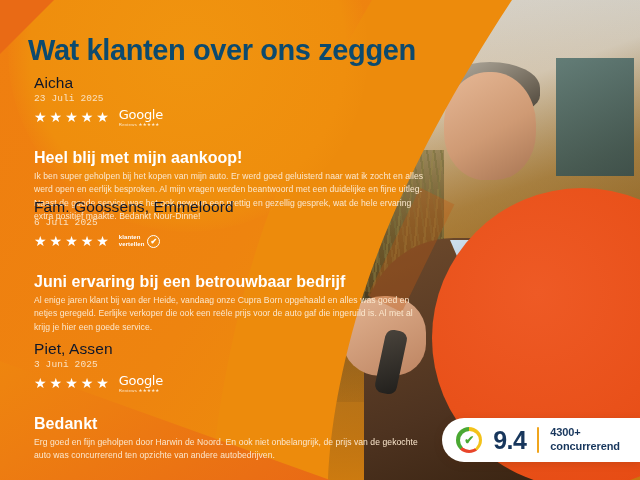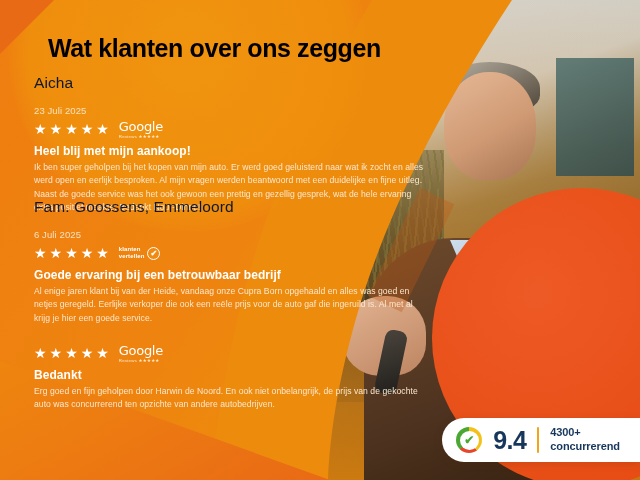--- a/index.html
+++ b/index.html
@@ -123,37 +123,37 @@
   .slash {
     position:absolute; top:190px; left:392px; width:38px; height:120px;
     background:rgba(190,90,20,.35);
     transform:rotate(26deg);
   }
 
   
   #content { position:absolute; inset:0; }
 
   .page-title {
-    position:absolute; left:48px; top:34px;
-    font-size:25px; font-weight:700; color:#000000;
+    position:absolute; left:28px; top:34px;
+    font-size:29px; font-weight:700; color:#0c4a6e;
     letter-spacing:-0.4px; white-space:nowrap;
   }
 
   .review { position:absolute; left:34px; width:392px; color:#fff; }
   #review-0 { top:74px; }
   #review-1 { top:198px; }
   #review-2 { top:340px; }
 
   .rv-name {
     font-size:15.5px; font-weight:400; color:#0f172a;
     letter-spacing:.1px; line-height:1.1;
   }
   .rv-date {
     font-size:9.5px; color:#fbe8cf; opacity:.92;
-    margin-top:14px; letter-spacing:.1px;
+    margin-top:2px; letter-spacing:.1px;font-family:Liberation Mono, monospace;
   }
   .rv-rating-row {
     display:flex; align-items:center; gap:10px; margin-top:4px; height:18px;
   }
   .stars { display:flex; gap:3px; font-size:14px; line-height:1; color:#ffffff; }
 
   .google-logo { display:flex; flex-direction:column; align-items:flex-start; }
   .google-word {
     font-family:"DejaVu Sans", sans-serif;
     font-size:13px; font-weight:400; color:#ffffff; line-height:1;
@@ -166,21 +166,21 @@
   .kv-logo { display:flex; align-items:center; gap:3px; }
   .kv-text { font-size:6px; font-weight:700; line-height:1.12; color:#ffffff; letter-spacing:.1px; }
   .kv-check {
     width:13px; height:13px; border-radius:50%;
     background:#f08a12; border:1.3px solid #ffffff;
     display:flex; align-items:center; justify-content:center;
     font-size:8px; color:#fff; font-weight:700;
   }
 
   .rv-headline {
-    margin-top:6px; font-size:12px; font-weight:700; color:#ffffff;
+    margin-top:23px; font-size:16px; font-weight:700; color:#ffffff;
     letter-spacing:.05px;
   }
   .rv-body {
     margin-top:3px; font-size:8.6px; line-height:1.55; color:#fbe7cd;
     letter-spacing:.05px;
   }
 
   
   .score-badge {
     position:absolute; right:0; bottom:18px;
@@ -276,25 +276,27 @@
           <span>★</span>
         </div>
       <div class="kv-logo">
         <div class="kv-text">
           <div>klanten</div>
           <div>vertellen</div>
         </div>
         <div class="kv-check">✔</div>
       </div>
     </div>
-    <div class="rv-headline">Goede ervaring bij een betrouwbaar bedrijf</div>
+    <div class="rv-headline">Juni ervaring bij een betrouwbaar bedrijf</div>
     <div class="rv-body">Al enige jaren klant bij van der Heide, vandaag onze Cupra Born opgehaald en alles was goed en netjes geregeld. Eerlijke verkoper die ook een reële prijs voor de auto gaf die ingeruild is. Al met al krijg je hier een goede service.</div>
   </div>
 
   <div class="review" id="review-2">
+    <div class="rv-name">Piet, Assen</div>
+    <div class="rv-date">3 Juni 2025</div>
     <div class="rv-rating-row">
       <div class="stars">
           <span>★</span>
           <span>★</span>
           <span>★</span>
           <span>★</span>
           <span>★</span>
         </div>
       <div class="google-logo">
         <span class="google-word">Google</span>

